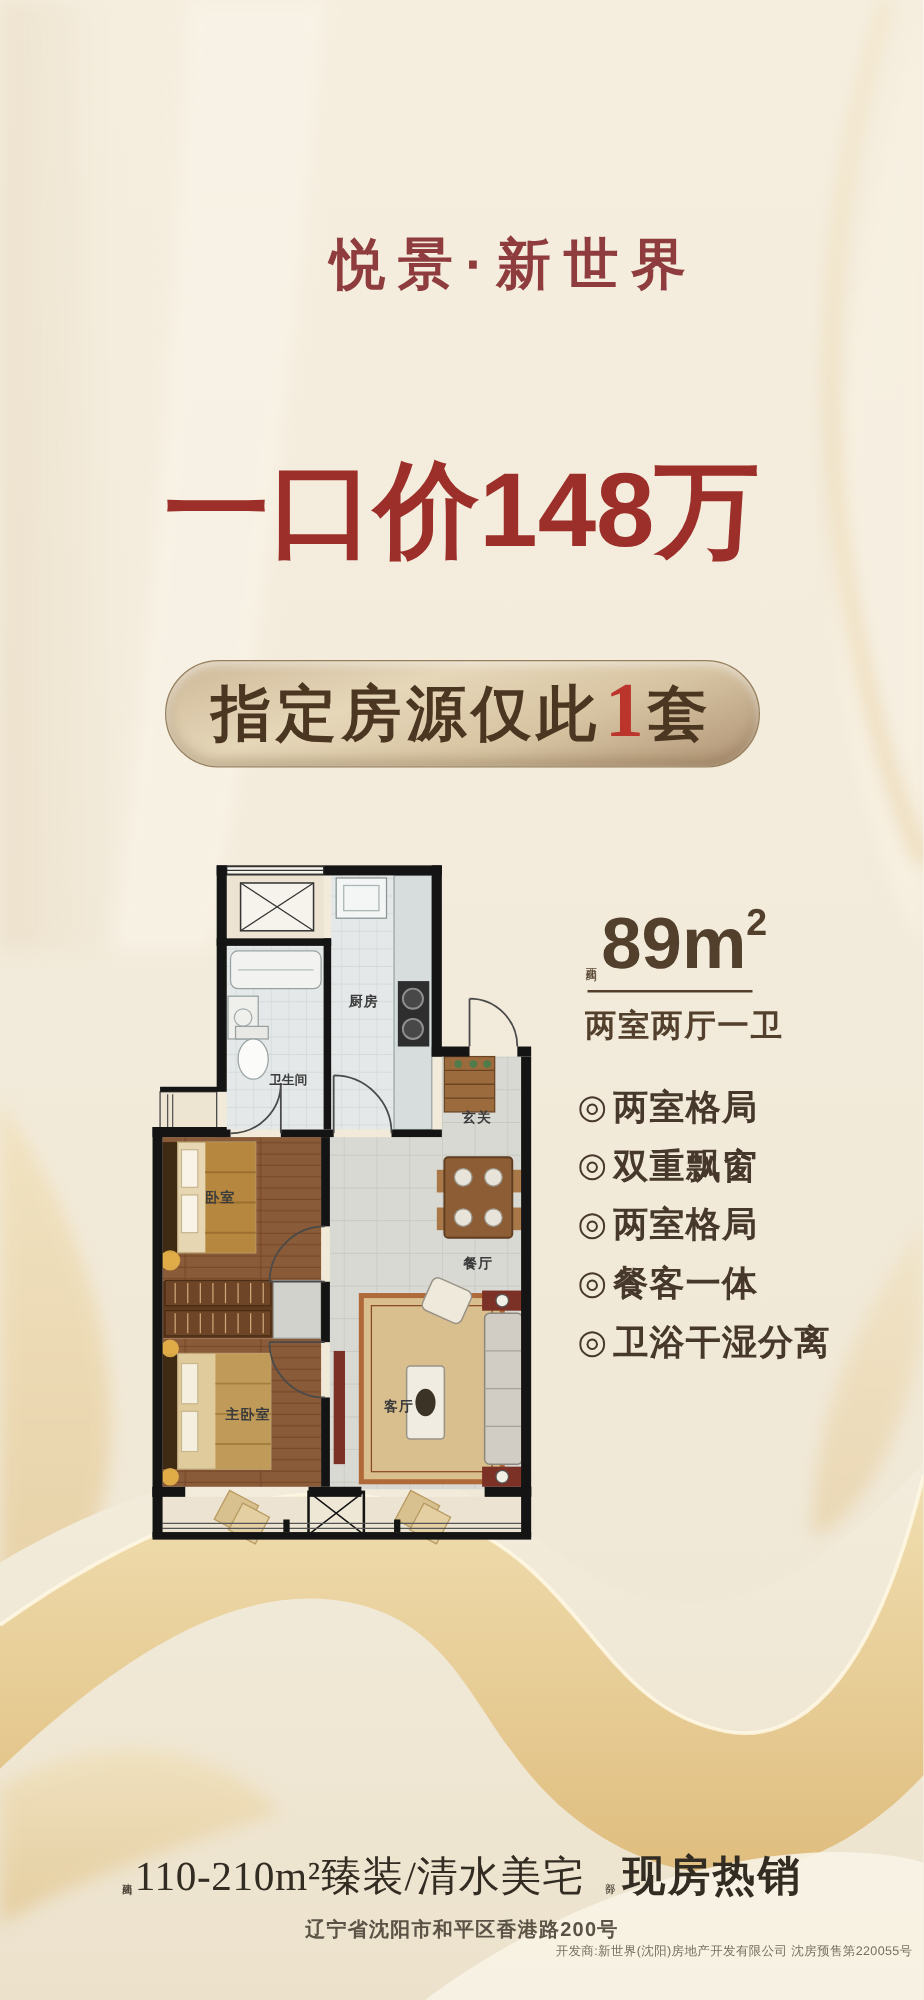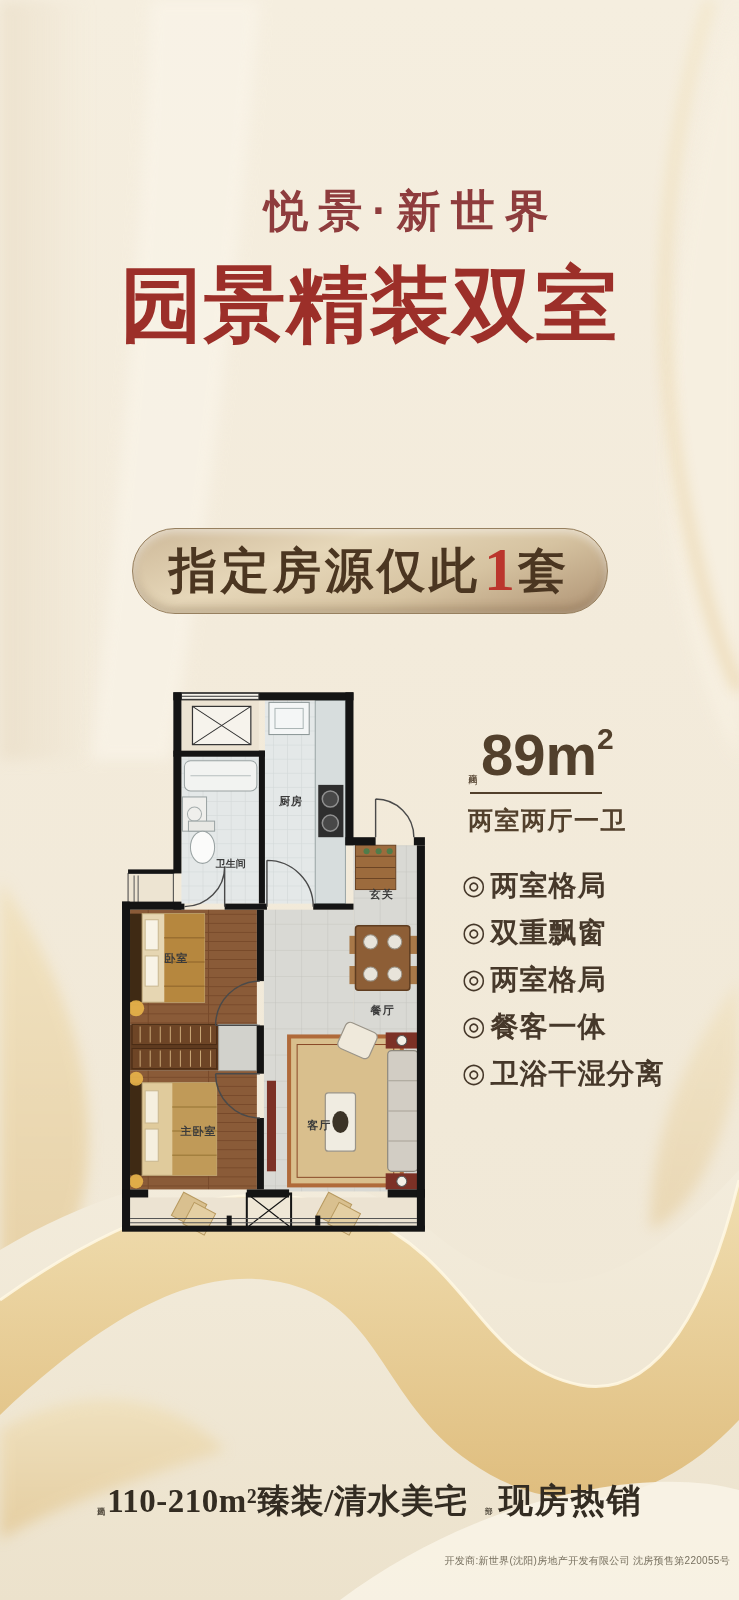--- a/index.html
+++ b/index.html
@@ -42,21 +42,21 @@
   .feat-text{font-size:28px;font-weight:600;letter-spacing:1px;}
 
   .floorplan{position:absolute;left:118px;top:688px;width:318px;height:550px;}
   .plan-label{font-size:11px;font-weight:600;fill:#3b3b3b;letter-spacing:1px;}
   .plan-label-sm{font-size:10px;font-weight:600;fill:#3b3b3b;}
 
   .footer-main{position:absolute;top:1478px;left:0;width:739px;
     display:flex;align-items:center;justify-content:center;color:#332c22;}
   .footer-main .vnote{font-size:8px;color:#4a4336;margin-right:3px;}
   .f-big{font-family:"Liberation Serif","DejaVu Serif",serif;font-size:33px;
-    font-weight:700;letter-spacing:0.5px;}
+    font-weight:400;letter-spacing:0.5px;}
   .f-hot{font-family:"Liberation Serif","DejaVu Serif",serif;font-size:34px;
     font-weight:700;letter-spacing:2px;margin-left:4px;}
   .f-gap{width:16px;}
   .address{position:absolute;top:1534px;left:0;width:739px;text-align:center;
     font-size:16px;letter-spacing:1px;color:#5b5346;font-weight:600;}
   .devline{position:absolute;top:1554px;left:0;width:730px;text-align:right;
     font-size:10px;letter-spacing:0.3px;color:#77705f;}
 </style>
 </head>
 <body>
@@ -90,21 +90,21 @@
     <path d="M0,880 C55,960 95,1060 88,1160 C82,1250 35,1300 0,1330 Z" fill="url(#goldGrad)" opacity="0.5" filter="url(#soft)"></path>
 
     <path d="M0,1250 C150,1160 320,1140 430,1230 C530,1315 620,1300 739,1170 L739,1600 L0,1600 Z" fill="url(#creamGrad)"></path>
     <path d="M0,1300 C120,1215 240,1165 360,1215 C470,1260 480,1365 580,1385 C660,1400 710,1300 739,1180 L739,1420 C660,1505 560,1525 470,1462 C380,1400 380,1302 280,1282 C180,1262 80,1340 0,1415 Z" fill="url(#goldGrad)" opacity="0.88"></path>
     <path d="M0,1300 C120,1215 240,1165 360,1215 C470,1260 480,1365 580,1385 C660,1400 710,1300 739,1180" stroke="#fff8e4" stroke-width="3" fill="none" opacity="0.85"></path>
     <path d="M0,1430 C90,1380 170,1395 225,1450 C160,1472 60,1502 0,1540 Z" fill="url(#goldGrad)" opacity="0.5" filter="url(#soft)"></path>
     <path d="M340,1600 C480,1495 650,1465 739,1490 L739,1600 Z" fill="#f8f3e6" opacity="0.9"></path>
   </svg>
 
   <div class="brand">悦景·新世界</div>
-  <div class="h1">园景精装双室</div>
+  <div class="h2">一口价148万</div>
 
   <div class="badge">
     <span class="txt">指定房源仅此</span>
     <span class="num">1</span>
     <span class="txt">套</span>
   </div>
 
   <div class="right-col">
     <div class="area-row">
       <span class="vnote">建面约</span>
@@ -308,15 +308,16 @@
     </g>
   </svg>
 
   <div class="footer-main">
     <span class="vnote">建面约</span>
     <span class="f-big">110-210m²臻装/清水美宅</span>
     <span class="f-gap"></span>
     <span class="vnote">部分</span>
     <span class="f-hot">现房热销</span>
   </div>
+  <div class="address">辽宁省沈阳市和平区香港路200号</div>
   <div class="devline">开发商:新世界(沈阳)房地产开发有限公司 沈房预售第220055号</div>
 
 </div>
 
 </body></html>

